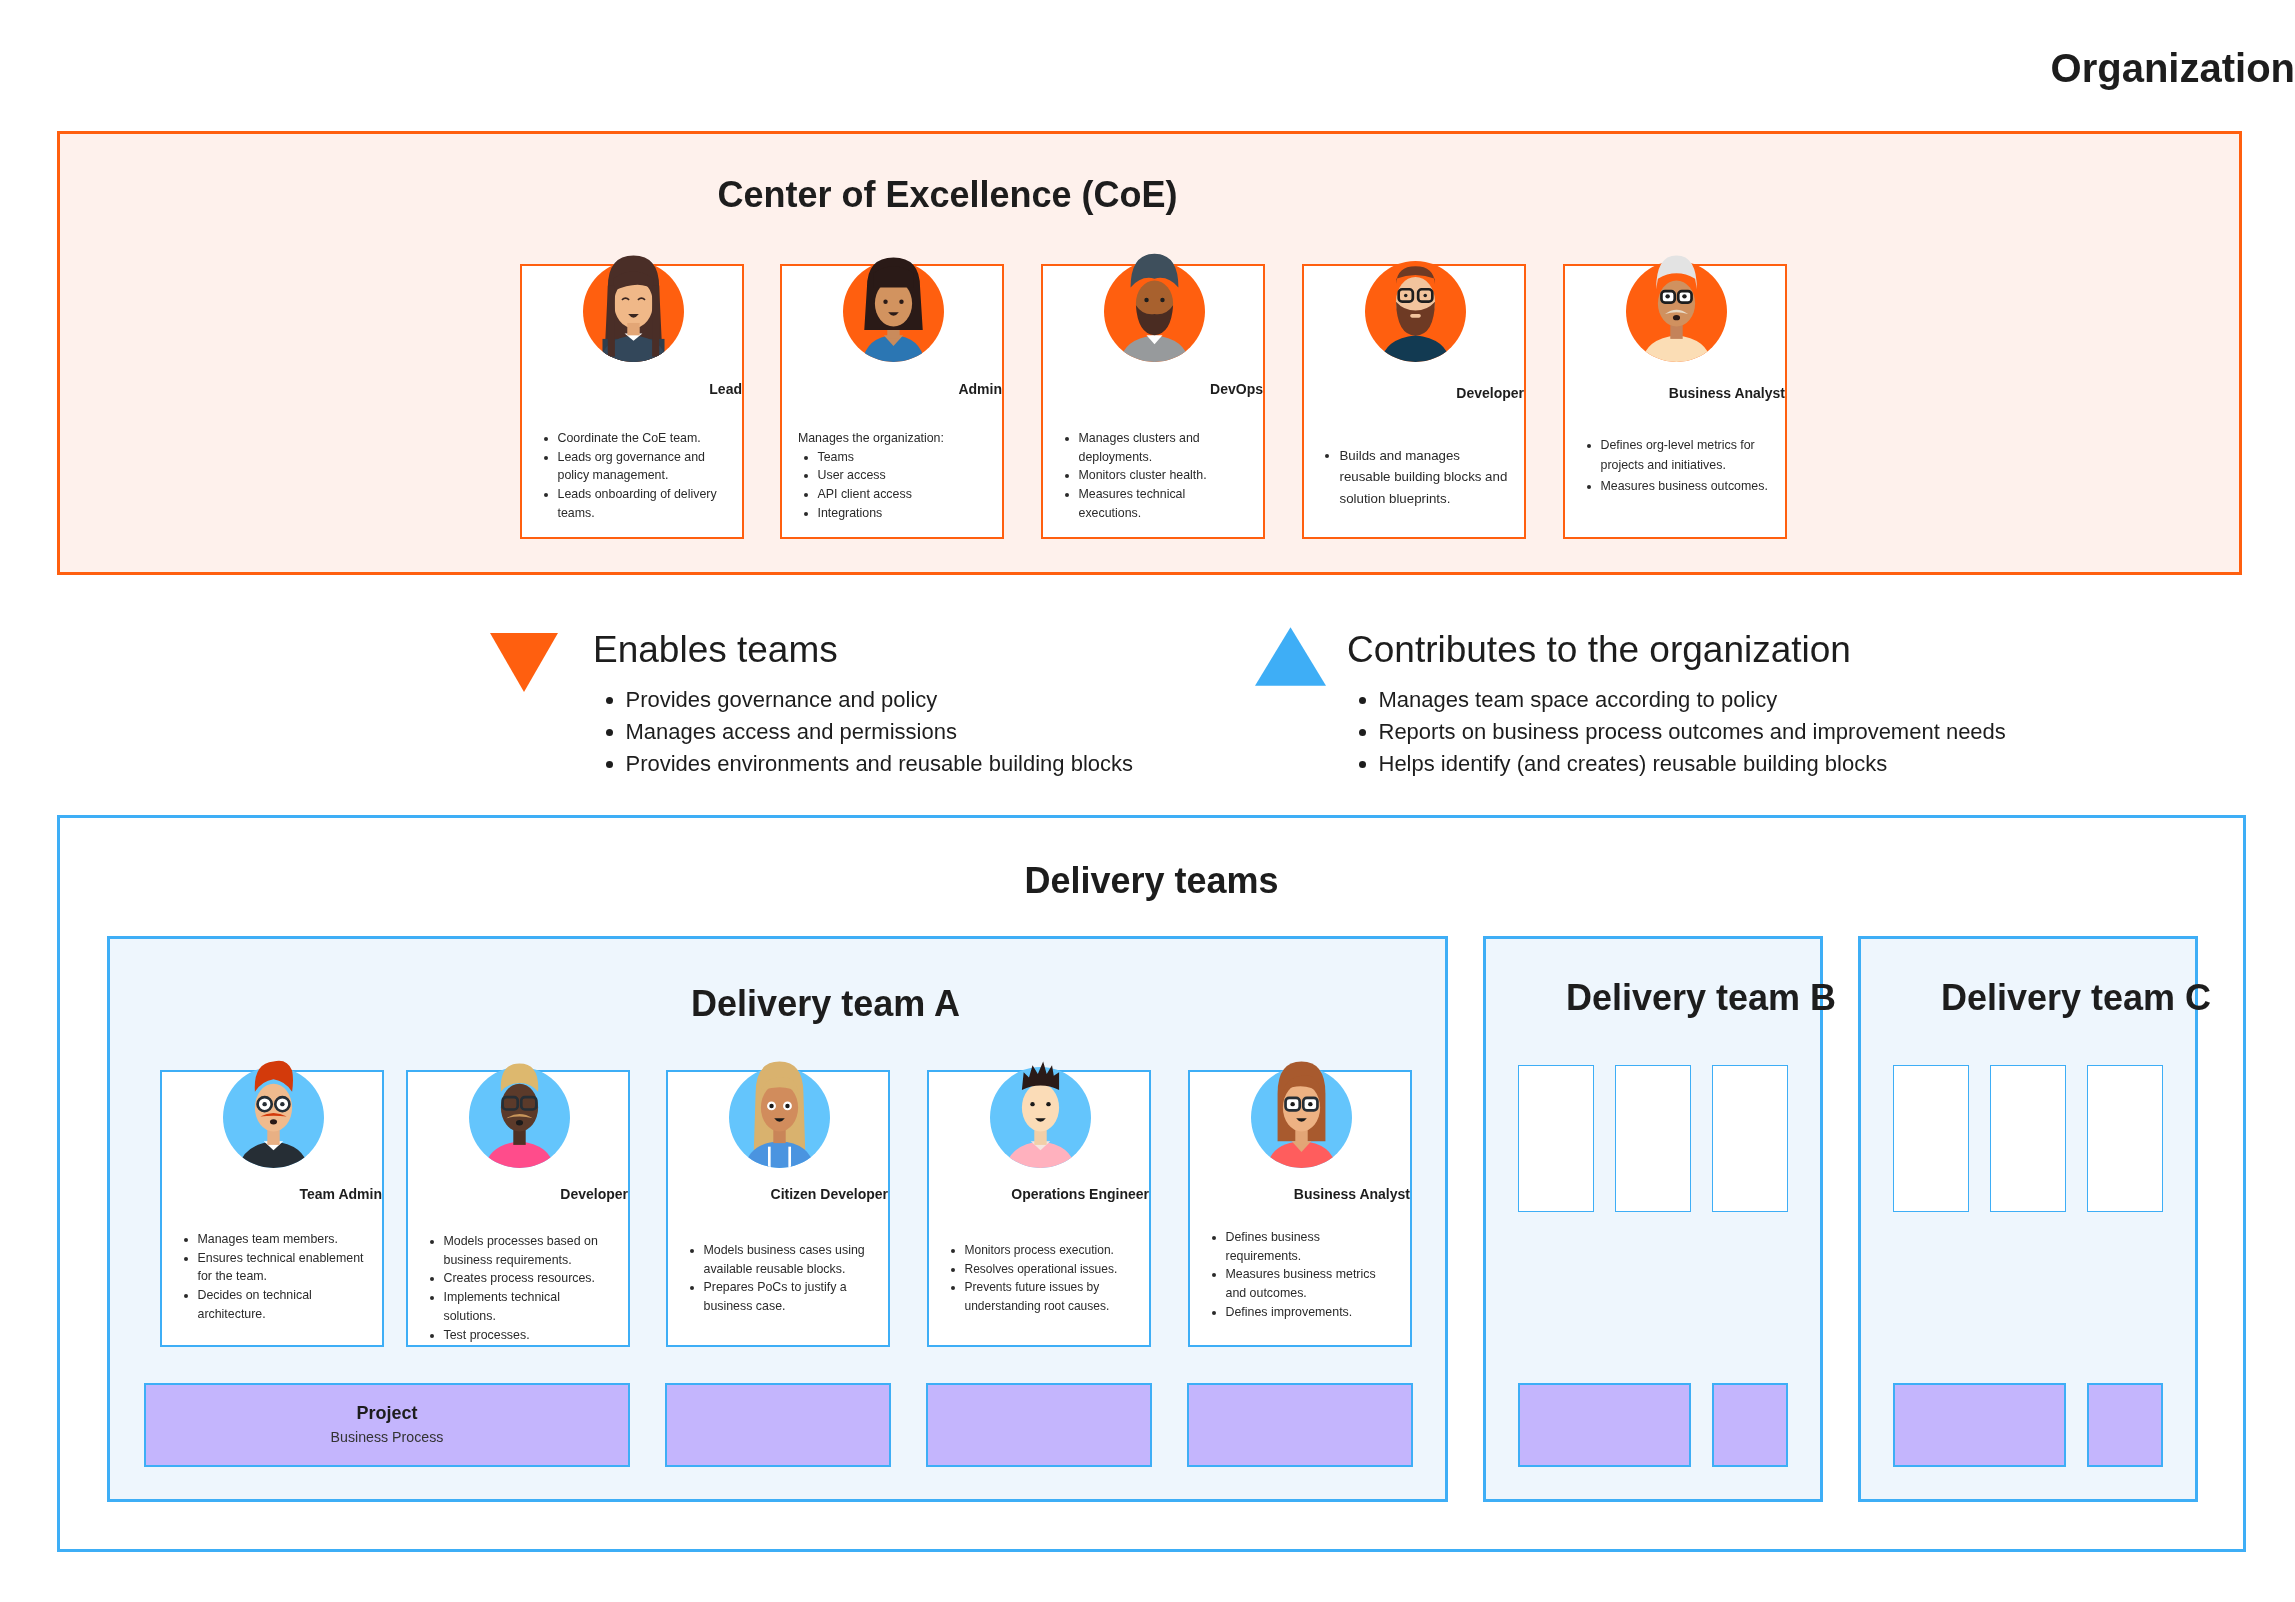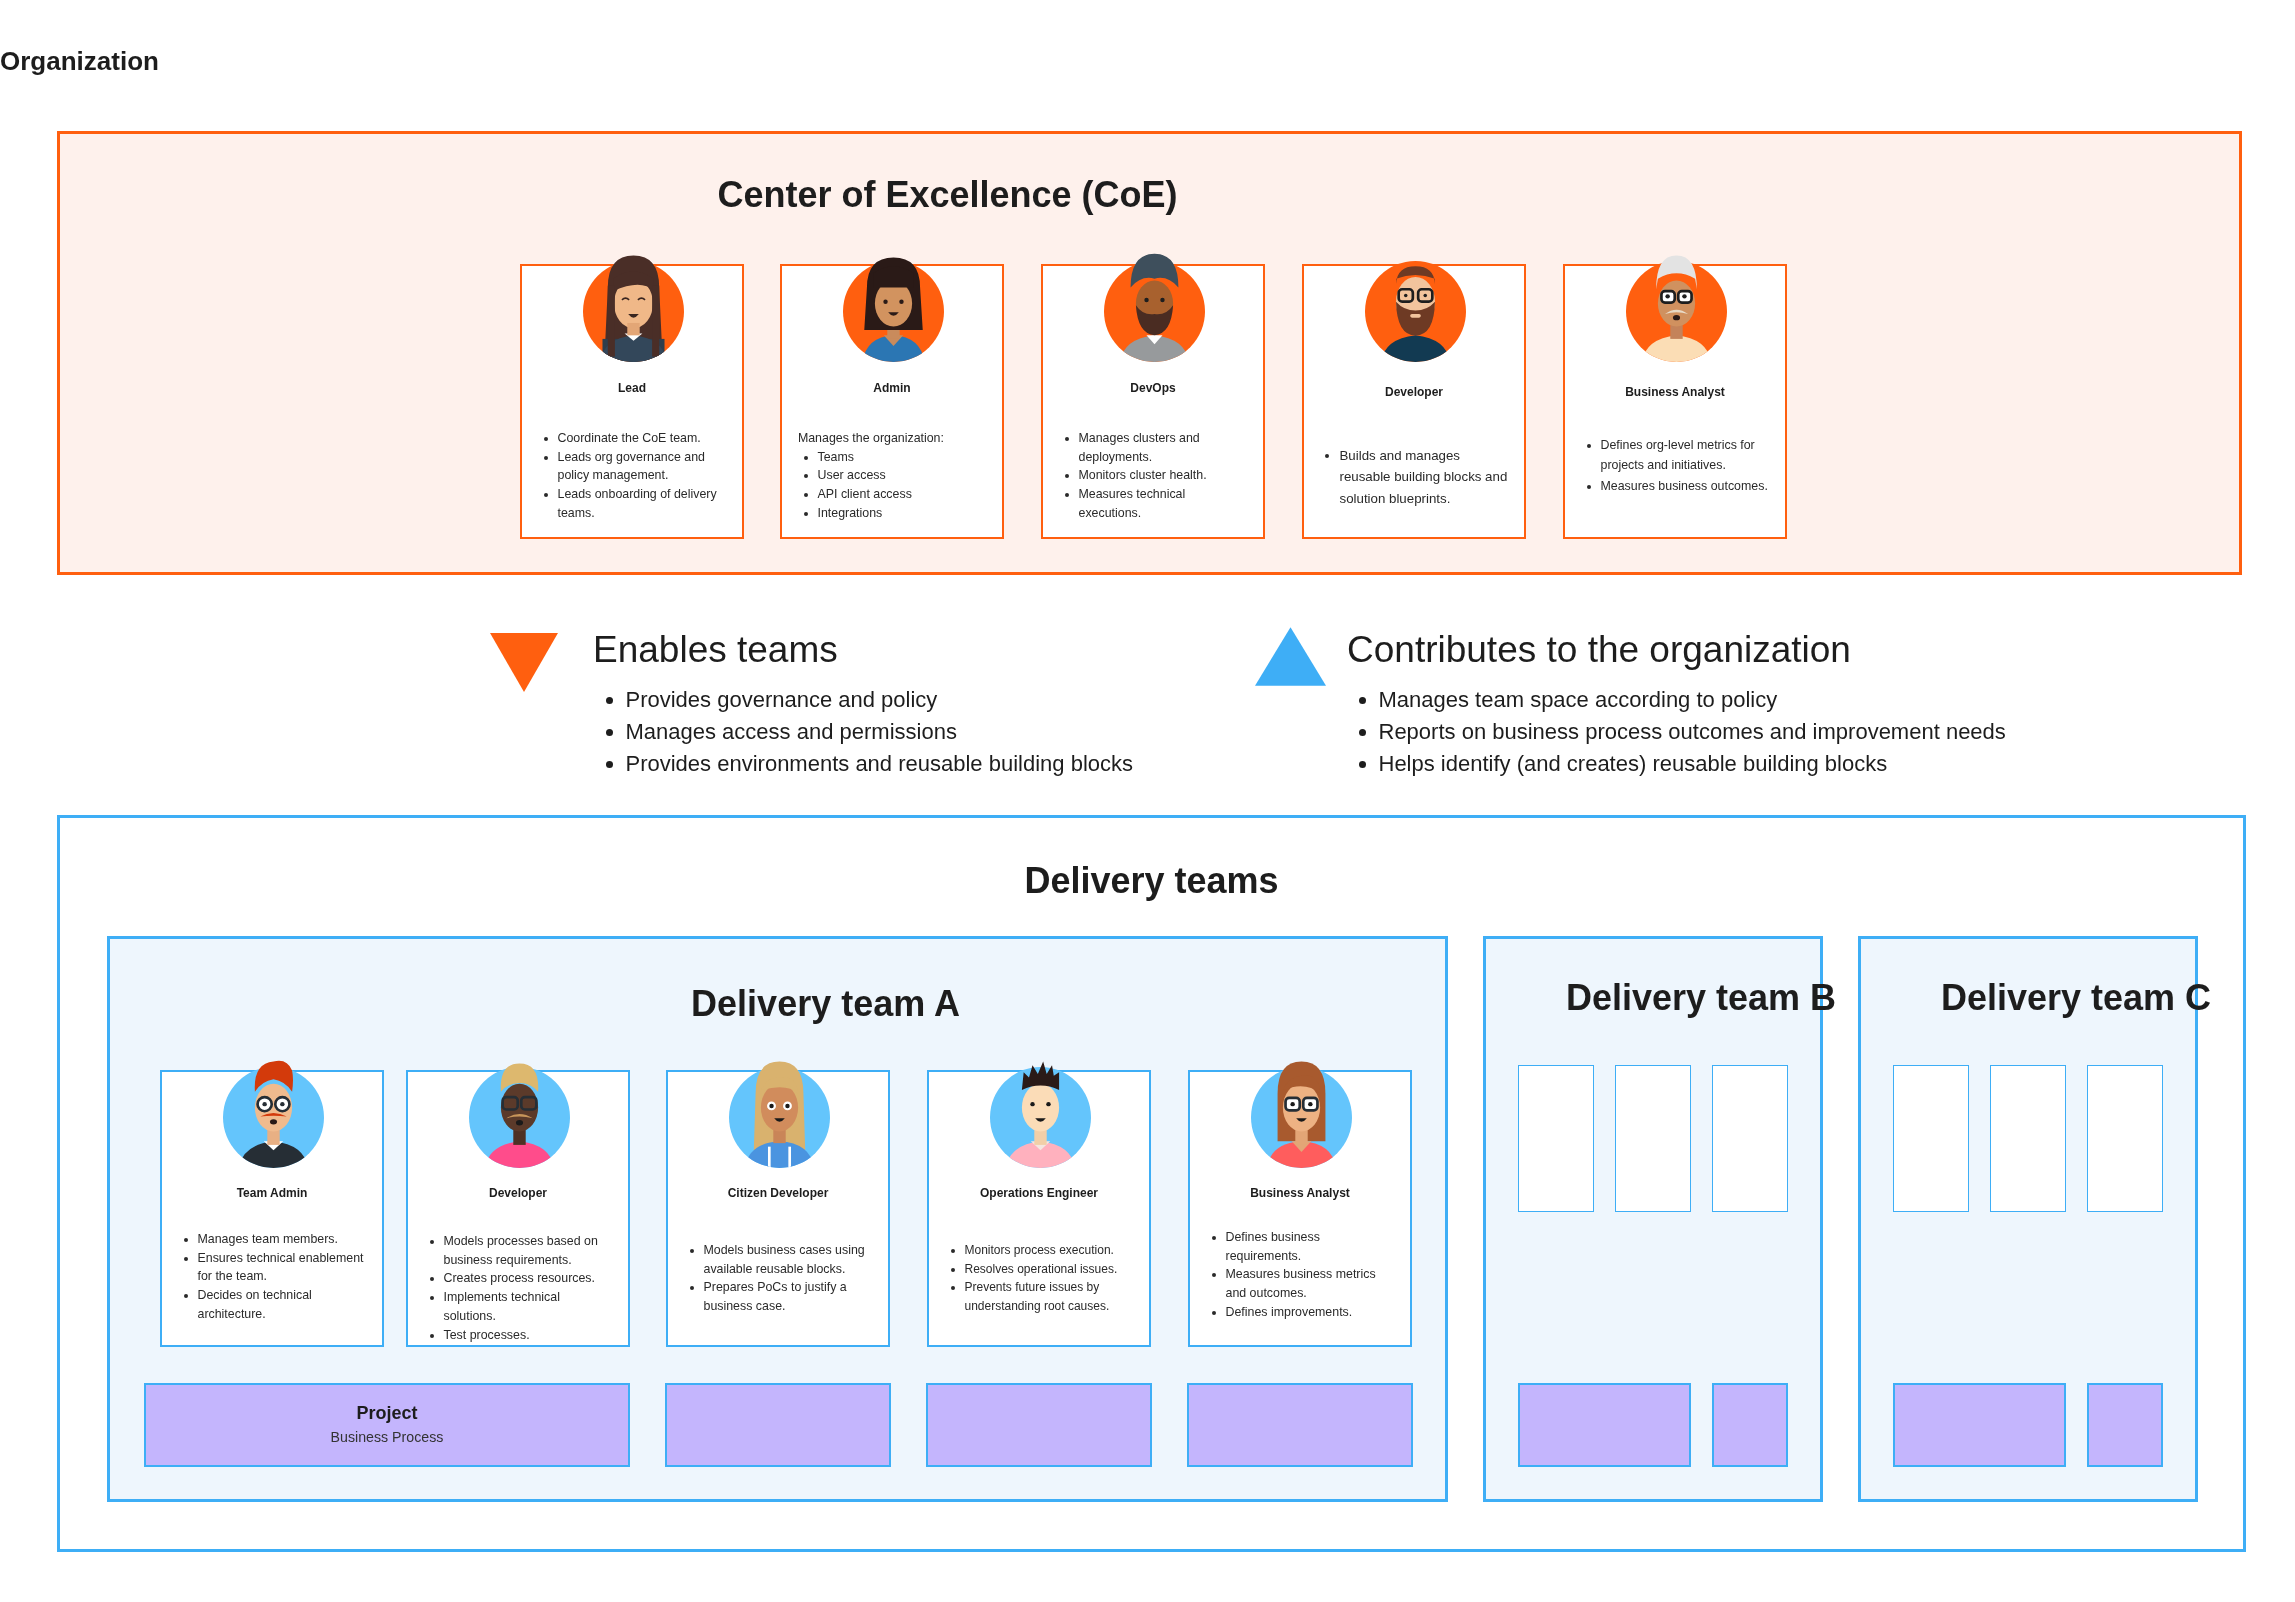--- a/index.html
+++ b/index.html
@@ -1,26 +1,26 @@
 <!DOCTYPE html>
 <html style="font-size:14.2px"><head>
 <meta charset="utf-8">
 <style>
   html, body { margin:0; padding:0; background:#ffffff; }
   body { width:2295px; height:1603px; position:relative; overflow:hidden;
          font-family:"Liberation Sans", "DejaVu Sans", sans-serif; color:#1d1d1d; }
   .abs { position:absolute; }
-  .title-org { left:0; width:2295px; top:46px; text-align:left; font-size:26px; font-weight:bold; }
+  .title-org { left:0; width:2295px; top:46px; text-align:right; font-size:40px; font-weight:bold; }
   .box { position:absolute; box-sizing:border-box; }
   .coe-box { left:57px; top:131px; width:2185px; height:444px; border:3.6px solid #FF5F0F; background:#FEF1EC; }
   .coe-title { left:57px; width:1781px; top:174px; text-align:center; font-size:36px; font-weight:bold; }
   .card { position:absolute; box-sizing:border-box; width:224px; background:#ffffff; }
   .coe-card { top:264px; height:275px; border:2.2px solid #FF5F0F; }
   .team-card { top:1070px; height:277px; border:2.2px solid #3EAEF6; }
-  .card-title { position:absolute; left:0; width:100%; text-align:center; font-size:12px; font-weight:bold; color:#1d1d1d; }
+  .card-title { position:absolute; left:0; width:100%; text-align:right; font-size:14px; font-weight:bold; color:#1d1d1d; }
   .card-body { position:absolute; left:19.5px; right:12.4px; font-size:12.4px; line-height:18.7px; color:#2a2a2a; }
   .card-body ul { margin:0; padding:0 0 0 16px; }
   .card-body li { margin:0; padding:0; }
   .card-intro { display:block; margin-left:-3.6px; }
   .avatar { position:absolute; width:101px; height:110px; left:61px; top:-14.2px; }
   .flow-heading { font-size:37px; color:#1d1d1d; }
   .flow-list { font-size:22px; line-height:32px; color:#1d1d1d; }
   .flow-list ul { margin:0; padding:0 0 0 19.5px; }
   .delivery-box { left:57px; top:815px; width:2189px; height:737px; border:3.6px solid #3EAEF6; background:#ffffff; }
   .delivery-title { left:57px; width:2189px; top:860px; text-align:center; font-size:36px; font-weight:bold; }

